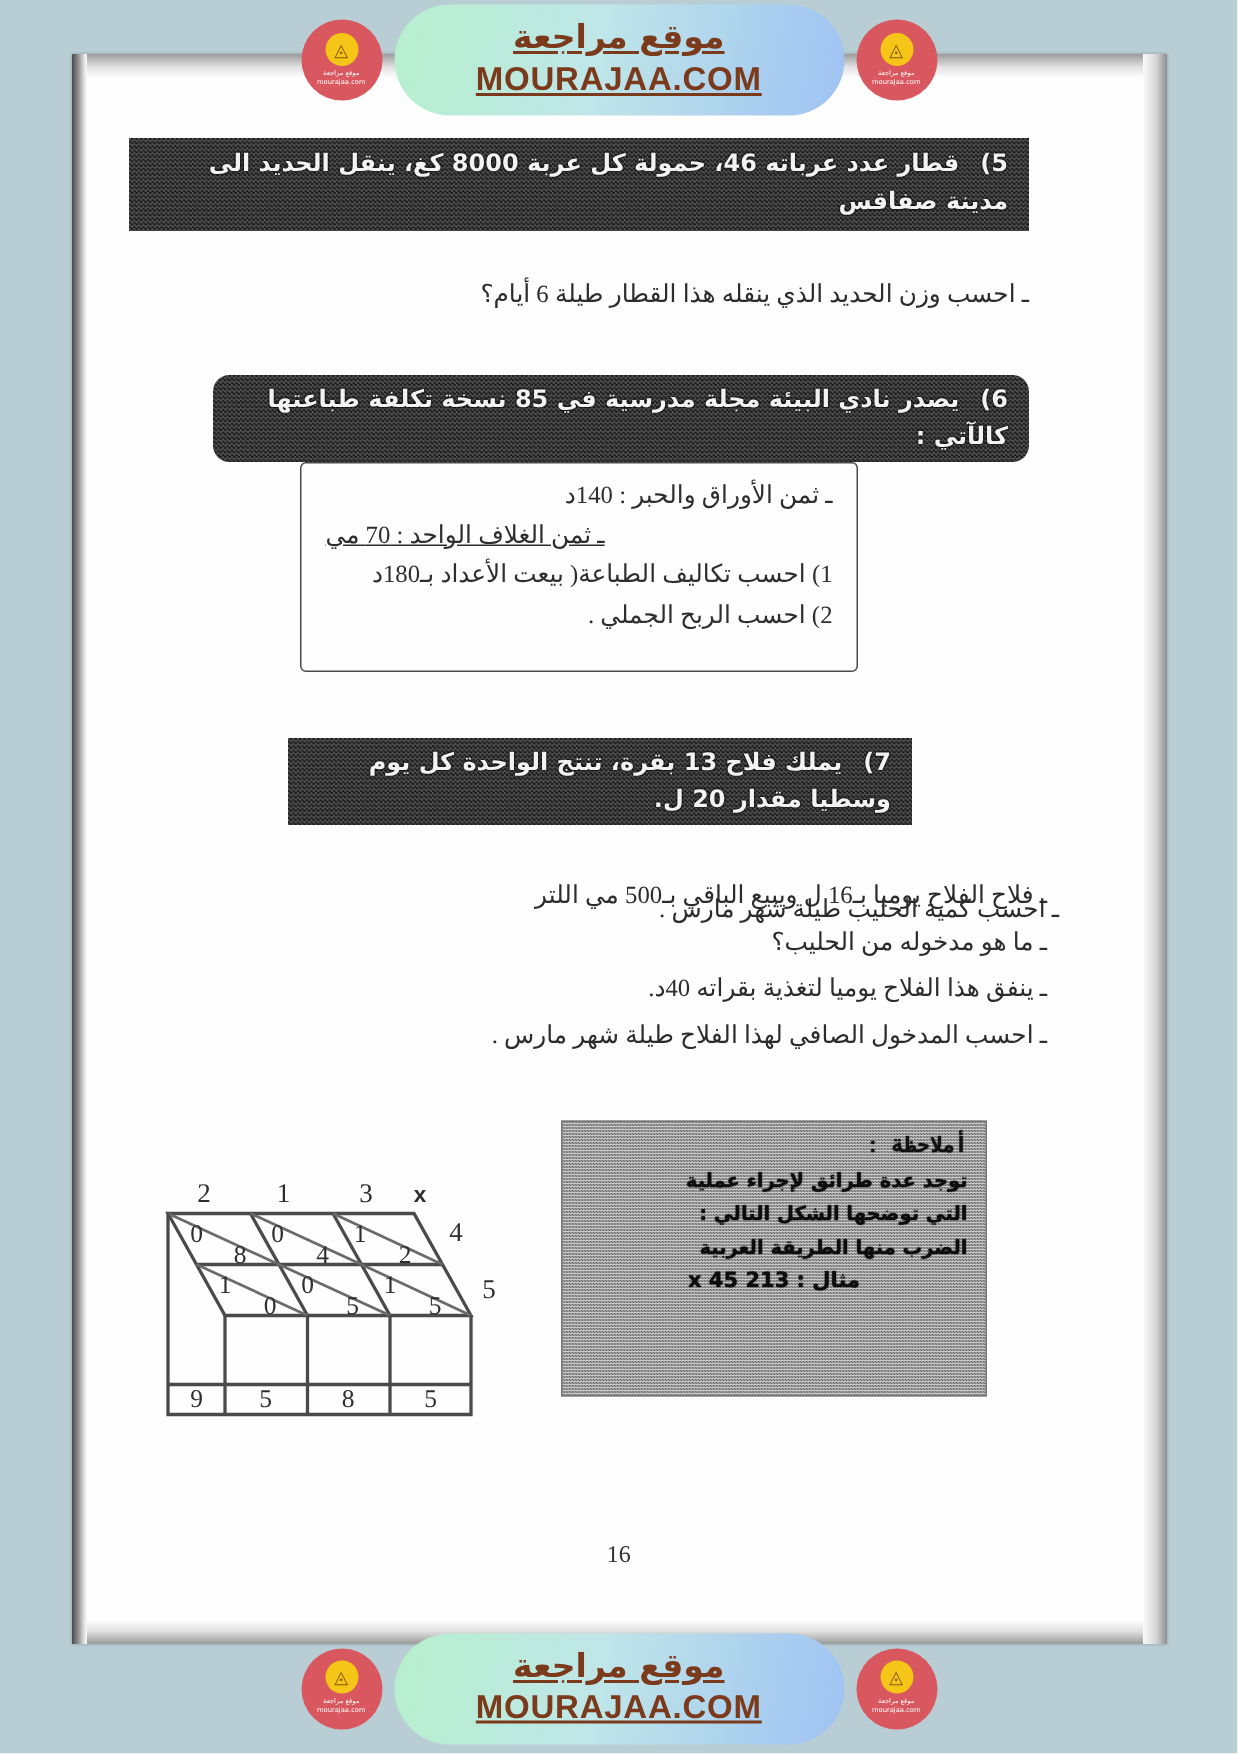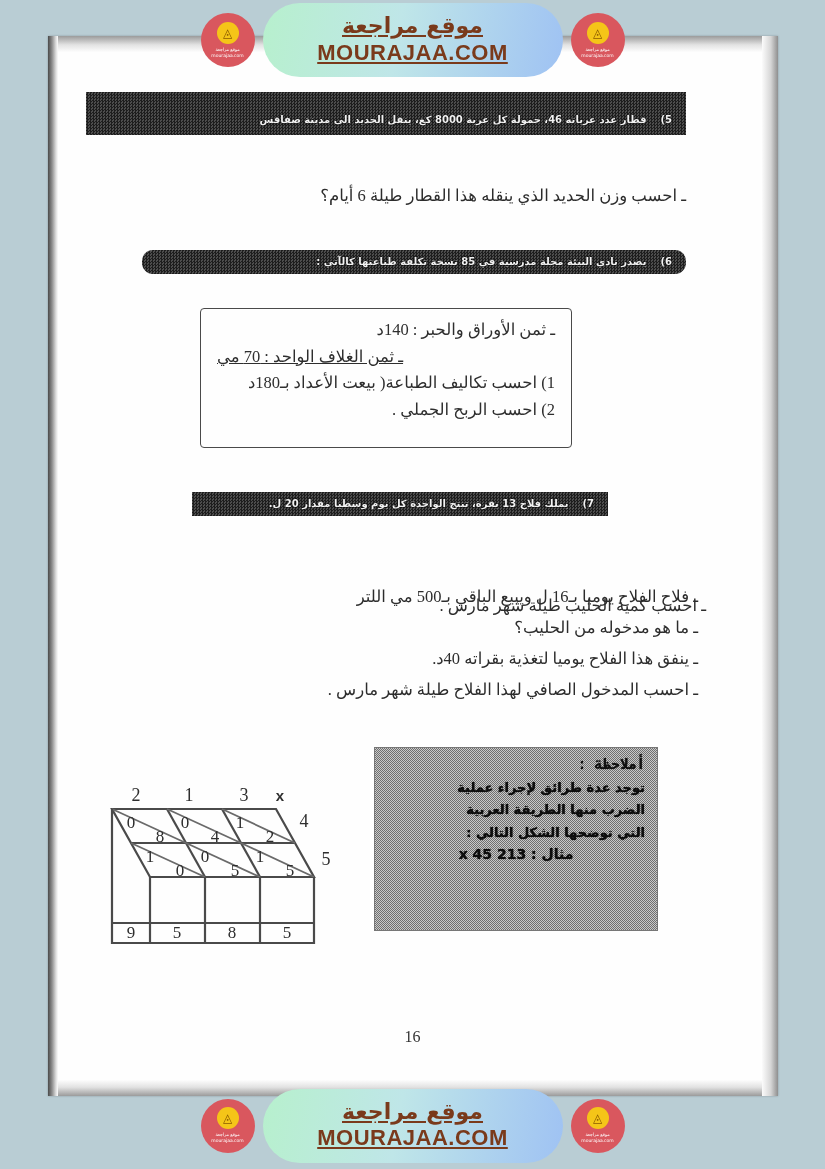--- a/index.html
+++ b/index.html
@@ -139,23 +139,23 @@
 
   
   .ex-head {
     position: absolute;
     background:
       repeating-conic-gradient(#1d1d1d 0% 25%, #4d4d4d 0% 50%) 0 0/3px 3px,
       #2a2a2a;
     color: #f2f2f2;
     font-family: "DejaVu Sans", sans-serif;
     font-weight: 700;
-    font-size: 10px;
+    font-size: 16px;
     line-height: 1.55;
-    padding: 20px 14px 7px 14px;
+    padding: 5px 14px 7px 14px;
     text-shadow: 0 0 1px #000, 0 0 2px #000;
     letter-spacing: -0.2px;
     box-sizing: border-box;
   }
   .ex-head .ex-num { margin-left: 14px; }
 
   .q-line {
     position: absolute;
     font-family: "Liberation Serif", serif;
     font-size: 16.5px;
@@ -313,22 +313,22 @@
 
   <div class="q-line" style="right:54px; top:496px;margin-top:40px;">ـ احسب كمية الحليب طيلة شهر مارس .</div>
   <div class="q-line" style="right:62px; top:527px;">ـ فلاح الفلاح يوميا بـ16 ل ويبيع الباقي بـ500 مي اللتر</div>
   <div class="q-line" style="right:62px; top:558px;">ـ ما هو مدخوله من الحليب؟</div>
   <div class="q-line" style="right:62px; top:589px;">ـ ينفق هذا الفلاح يوميا لتغذية بقراته 40د.</div>
   <div class="q-line" style="right:62px; top:620px;">ـ احسب المدخول الصافي لهذا الفلاح طيلة شهر مارس .</div>
 
   <div class="note-box" style="left:304px; top:687px; width:284px; height:184px;">
     <div class="nb-title">أملاحظة :</div>
     <div class="nb-line">توجد عدة طرائق لإجراء عملية</div>
+    <div class="nb-line">التي توضحها الشكل التالي :</div>
     <div class="nb-line">الضرب منها الطريقة العربية</div>
-    <div class="nb-line">التي توضحها الشكل التالي :</div>
     <div class="nb-example">مثال : 213 x 45</div>
   </div>
 
   <div class="lattice-wrap" style="left:34px; top:725px; width:240px; height:170px;">
     <svg width="240" height="170" viewBox="0 0 240 170">
 
       <text class="lat-hdr" x="32" y="16" text-anchor="middle">2</text>
       <text class="lat-hdr" x="85" y="16" text-anchor="middle">1</text>
       <text class="lat-hdr" x="140" y="16" text-anchor="middle">3</text>
       <text class="lat-x" x="176" y="16" text-anchor="middle">x</text>

